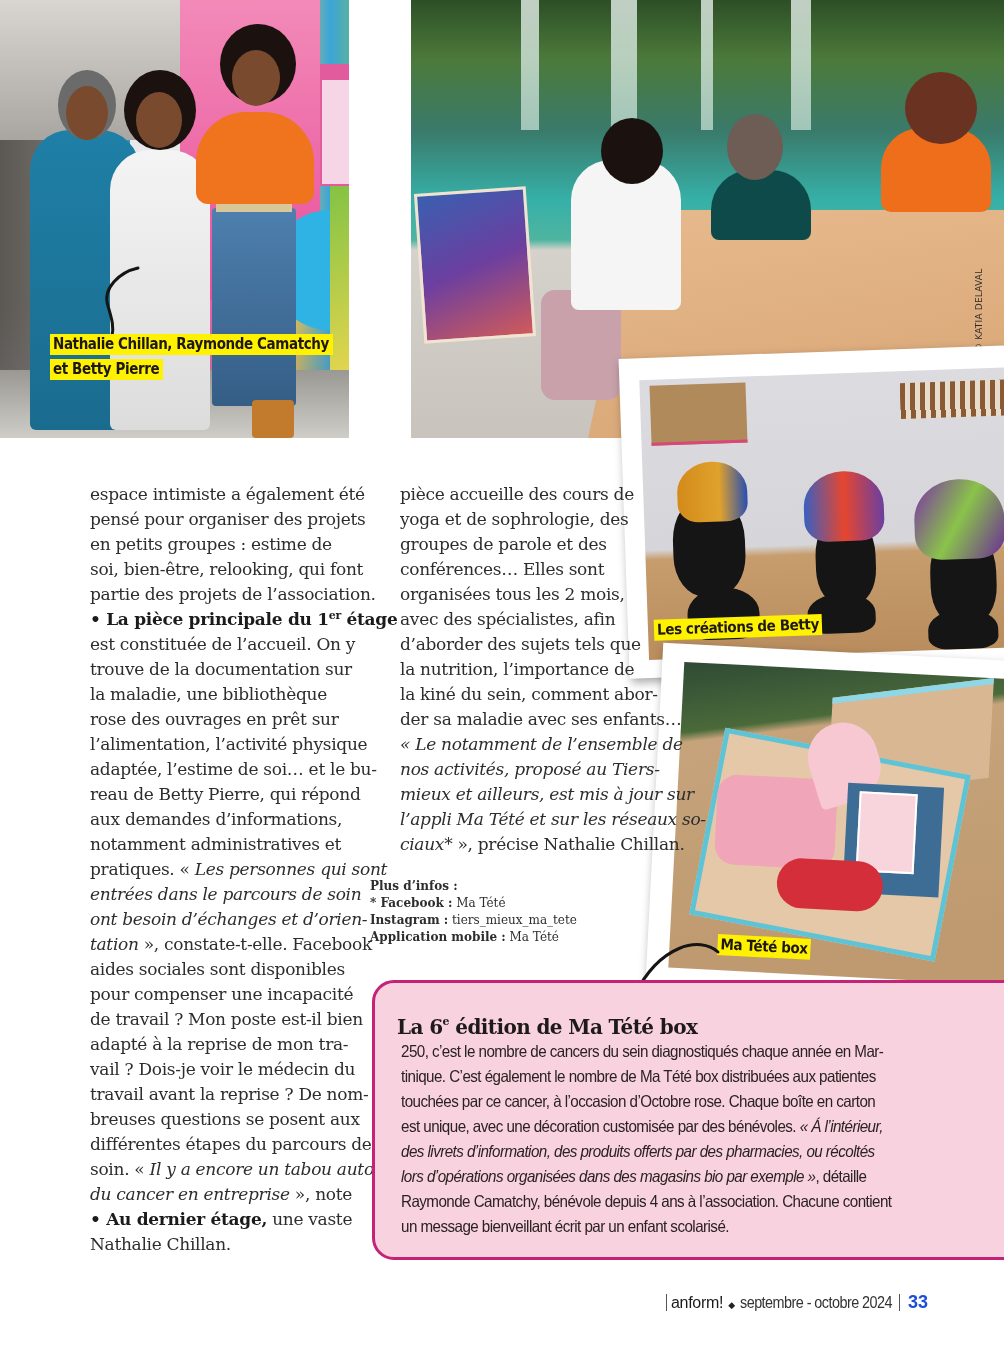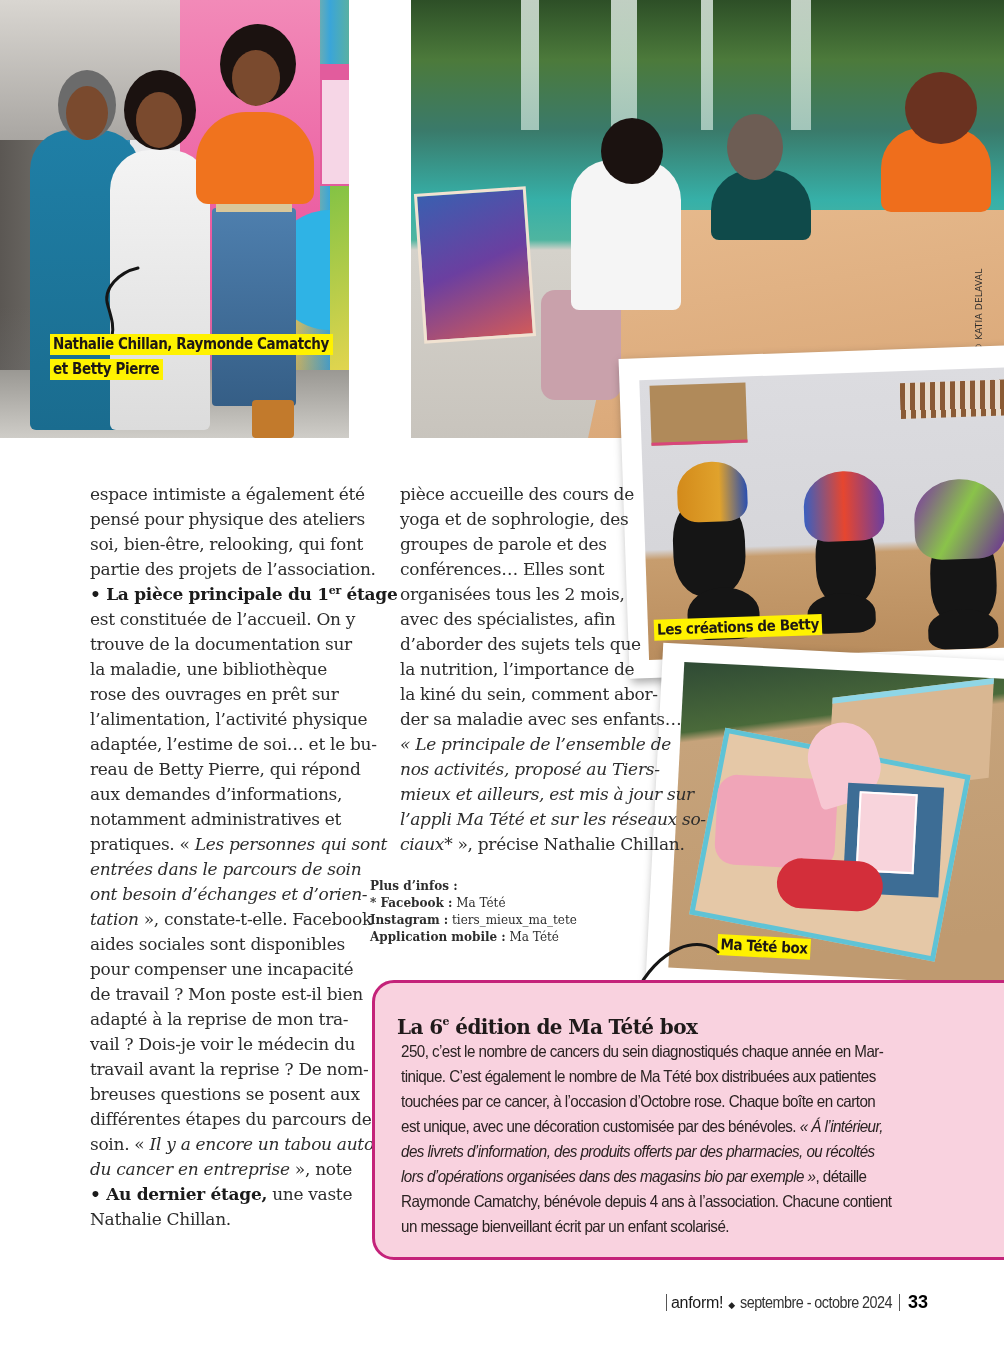--- a/index.html
+++ b/index.html
@@ -126,21 +126,21 @@
     }
     .pinkbox-body .i { font-style: italic; }
     .pinkbox-body .line { width: 590px; }
 
     
     .footer { position:absolute; left:662px; top:1292px; font-family:"Liberation Sans", sans-serif; font-size:16px; color:#333; white-space:nowrap; display:flex; align-items:baseline; }
     .footer .sep { display:inline-block; width:1px; height:17px; background:#555; margin: 0 4px; align-self:center; }
     .footer .brand { font-weight:normal; color:#1a1a1a; letter-spacing:-0.3px; }
     .footer .diamond { font-size:9px; margin: 0 5px; color:#222; }
     .footer .date { letter-spacing:-0.6px; transform: scaleX(0.9); transform-origin:left; display:inline-block; margin-right:-14px; }
-    .footer .page { font-weight:bold; font-size:18px; margin-left:4px; color:#000000; }
+    .footer .page { font-weight:bold; font-size:18px; margin-left:4px; color:#1d4ed8; }
   </style>
 </head>
 <body>
 
 <div class="photo-left">
   <div class="wall-top"></div>
   <div class="mural-pink"></div>
   <div class="mural-blue"></div>
   <div class="mural-green"></div>
   <div class="poster">
@@ -221,21 +221,22 @@
   <span class="caption-yellow caption-poly-2">Ma Tété box</span>
 </div>
 
 <svg class="arrow-svg" style="left:620px;top:930px" width="110" height="80" viewBox="0 0 110 80">
   <path d="M98 22 C80 6, 40 14, 14 66" stroke="#151515" stroke-width="3" fill="none" stroke-linecap="round"></path>
   <path d="M4 52 L12 70 L32 62" stroke="#151515" stroke-width="3" fill="none" stroke-linecap="round" stroke-linejoin="round"></path>
 </svg>
 
 <div class="col col-1">
   <span class="line">espace intimiste a également été</span>
-  <span class="line">pensé pour physique des ateliers</span>
+  <span class="line">pensé pour organiser des projets</span>
+  <span class="line">en petits groupes : estime de</span>
   <span class="line">soi, bien-être, relooking, qui font</span>
   <span class="line">partie des projets de l’association.</span>
   <span class="line"><span class="b">• La pièce principale du 1</span><sup class="b">er</sup><span class="b"> étage</span></span>
   <span class="line">est constituée de l’accueil. On y</span>
   <span class="line">trouve de la documentation sur</span>
   <span class="line">la maladie, une bibliothèque</span>
   <span class="line">rose des ouvrages en prêt sur</span>
   <span class="line">l’alimentation, l’activité physique</span>
   <span class="line">adaptée, l’estime de soi… et le bu-</span>
   <span class="line">reau de Betty Pierre, qui répond</span>
@@ -263,21 +264,21 @@
   <span class="line">pièce accueille des cours de</span>
   <span class="line">yoga et de sophrologie, des</span>
   <span class="line">groupes de parole et des</span>
   <span class="line">conférences… Elles sont</span>
   <span class="line">organisées tous les 2 mois,</span>
   <span class="line">avec des spécialistes, afin</span>
   <span class="line">d’aborder des sujets tels que</span>
   <span class="line">la nutrition, l’importance de</span>
   <span class="line">la kiné du sein, comment abor-</span>
   <span class="line">der sa maladie avec ses enfants…</span>
-  <span class="line i">« Le principale de l’ensemble de</span>
+  <span class="line i">« Le notamment de l’ensemble de</span>
   <span class="line i">nos activités, proposé au Tiers-</span>
   <span class="line i">mieux et ailleurs, est mis à jour sur</span>
   <span class="line i">l’appli Ma Tété et sur les réseaux so-</span>
   <span class="line"><span class="i">ciaux*</span><span> », précise Nathalie Chillan.</span></span>
 </div>
 
 <div class="infos">
   <div class="b">Plus d’infos :</div>
   <div><span class="b">* Facebook :</span><span> Ma Tété</span></div>
   <div><span class="b">Instagram :</span><span> tiers_mieux_ma_tete</span></div>

